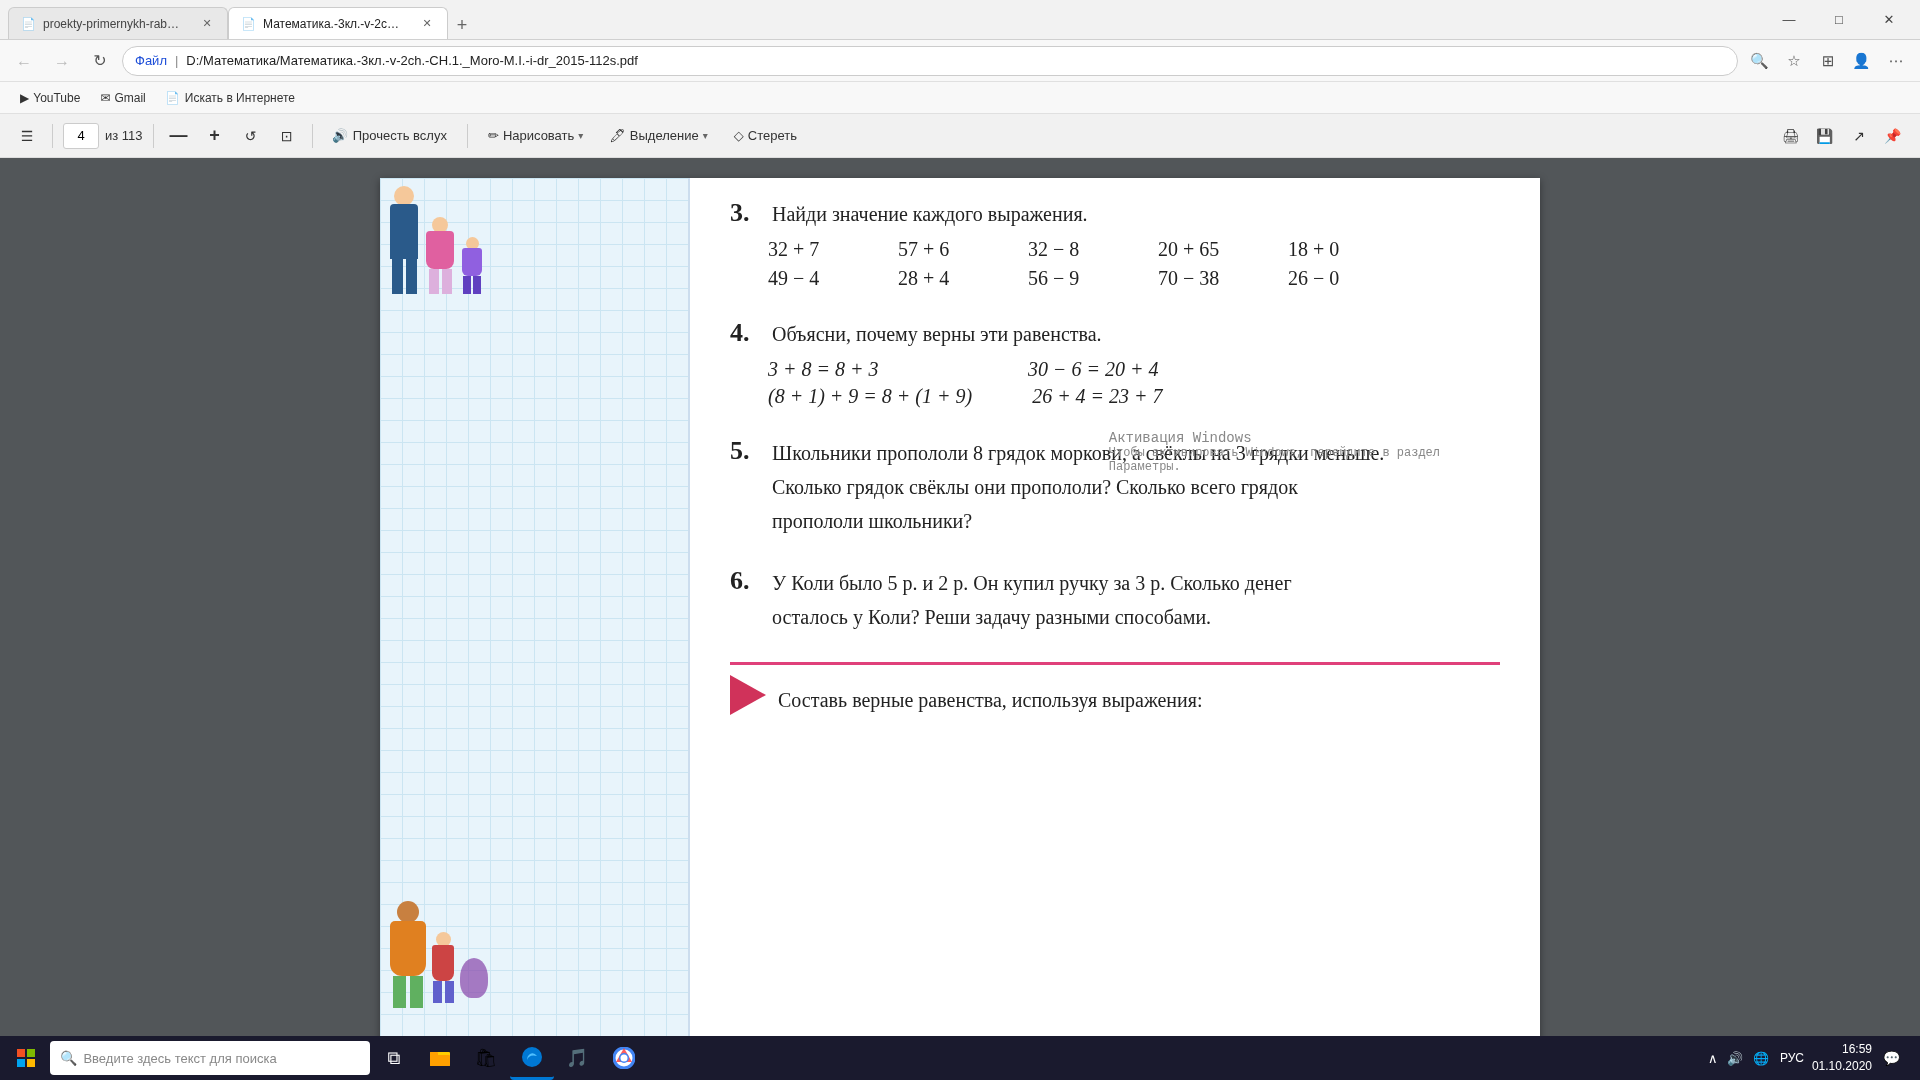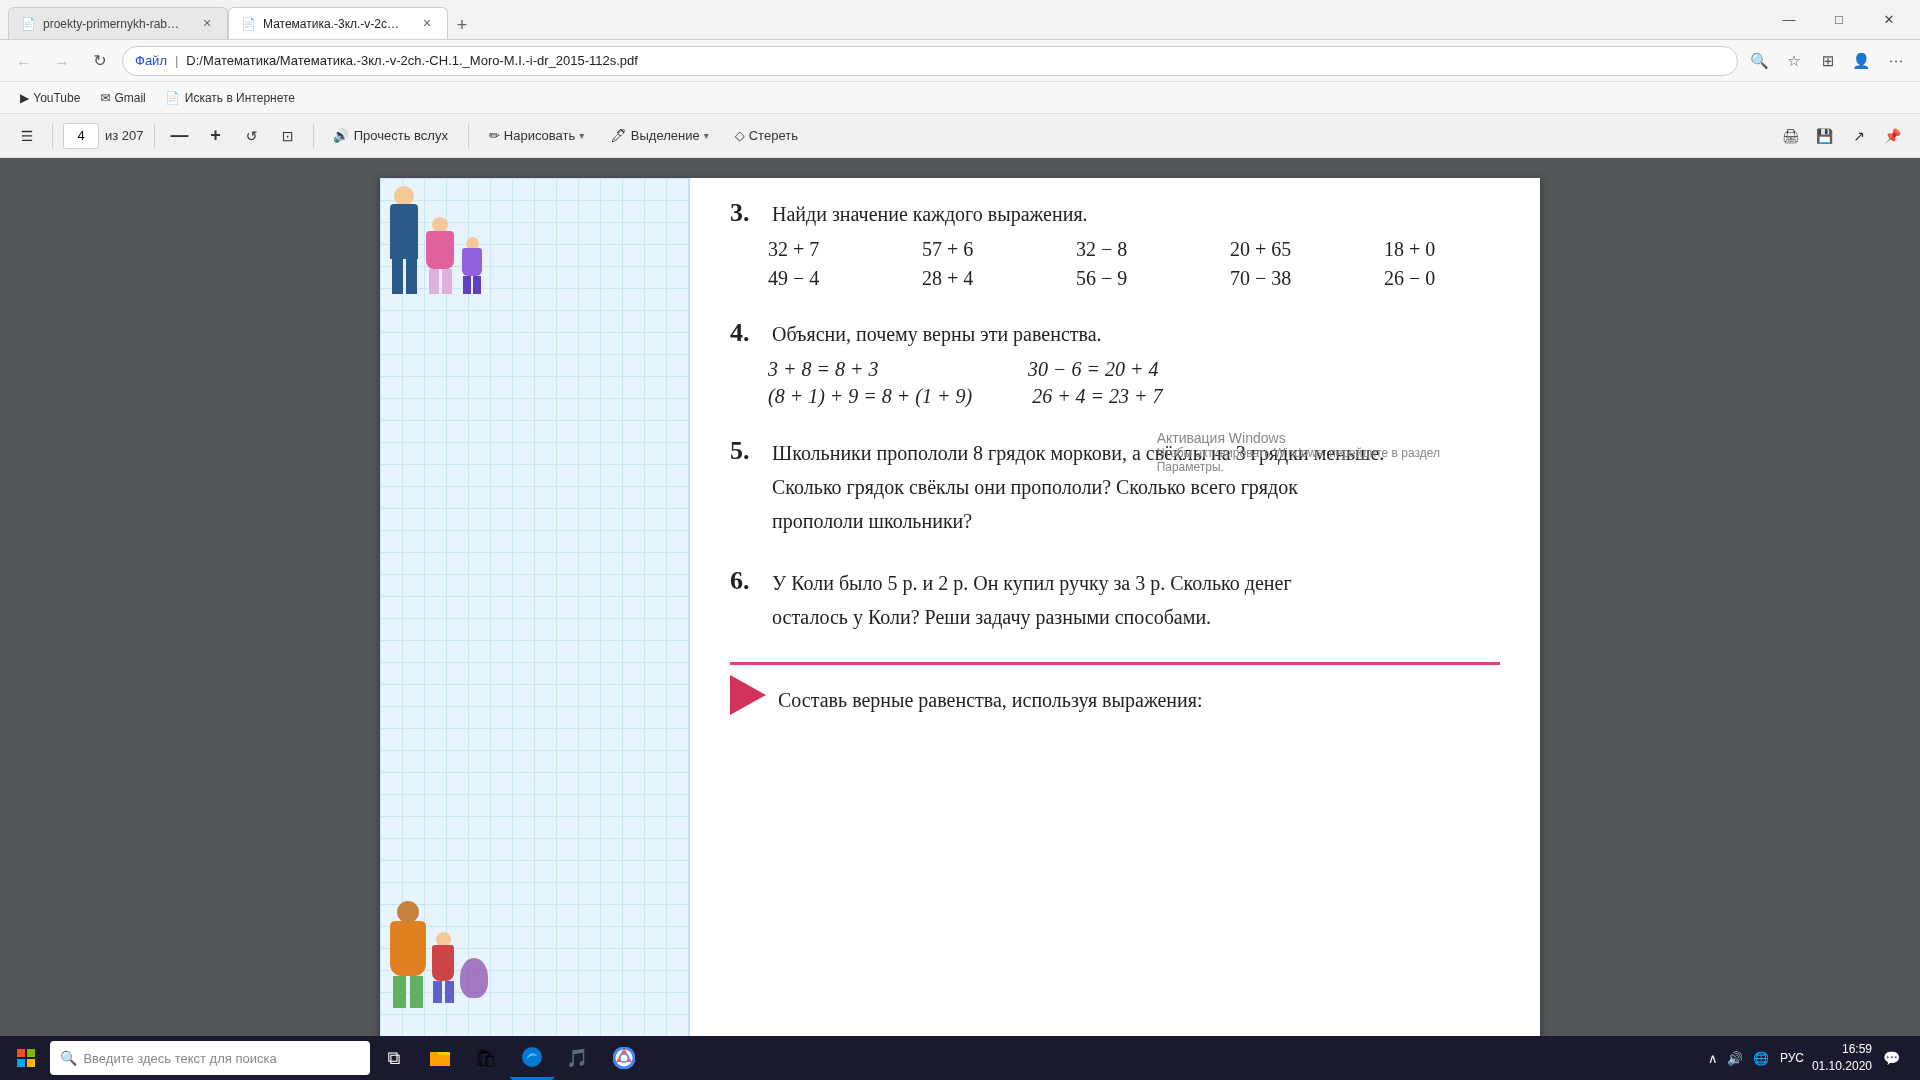--- a/index.html
+++ b/index.html
@@ -95,28 +95,28 @@
 
     
     .pdf-right { flex: 1; padding: 20px 40px; font-family: 'Times New Roman', serif; }
 
     
     .exercise { margin-bottom: 28px; }
     .exercise-header { display: flex; align-items: baseline; gap: 12px; margin-bottom: 10px; }
     .exercise-num { font-size: 26px; font-weight: bold; color: #222; min-width: 30px; }
     .exercise-title { font-size: 20px; color: #222; line-height: 1.4; }
     .exercise-content { padding-left: 38px; }
-    .math-row { display: flex; gap: 74px; margin-bottom: 6px; font-size: 20px; color: #222; }
+    .math-row { display: flex; gap: 50px; margin-bottom: 6px; font-size: 20px; color: #222; }
     .math-item { min-width: 80px; }
     .equality-row { display: flex; gap: 60px; margin-bottom: 4px; font-size: 20px; color: #222; }
     .eq-item { min-width: 200px; font-style: italic; }
 
     .problem-text { font-size: 20px; color: #222; line-height: 1.7; }
 
-    .windows-activation { position: absolute; right: 60px; bottom: 160px; color: #888; font-size: 13px; font-family: Liberation Sans, sans-serif; }
+    .windows-activation { position: absolute; right: 60px; bottom: 160px; color: #888; font-size: 13px; font-family: Liberation Mono, monospace; }
     .windows-activation-title { font-size: 14px; }
     .windows-activation-sub { font-size: 12px; }
 
     .pink-divider { height: 3px; background: #e0407a; margin: 8px 0; }
 
     .bottom-text { font-size: 20px; color: #222; margin-top: 10px; }
 
     
     .taskbar {
       height: 44px; background: #1a1a2e; display: flex; align-items: center;
@@ -191,21 +191,21 @@
     <div class="bookmark-item">
       <span class="bookmark-icon">📄</span>
       <span>Искать в Интернете</span>
     </div>
   </div>
 
   <div class="pdf-toolbar">
     <div class="pdf-nav-btn">☰</div>
     <div class="pdf-separator"></div>
     <input class="pdf-page-input" type="text" value="4" style="">
-    <span>из 207</span>
+    <span>из 113</span>
     <div class="pdf-separator"></div>
     <div class="pdf-zoom-btn">—</div>
     <div class="pdf-zoom-btn">+</div>
     <div class="pdf-nav-btn">↺</div>
     <div class="pdf-nav-btn">⊡</div>
     <div class="pdf-separator"></div>
     <div class="pdf-tool-btn">
       <span>🔊</span>
       <span>Прочесть вслух</span>
     </div>

